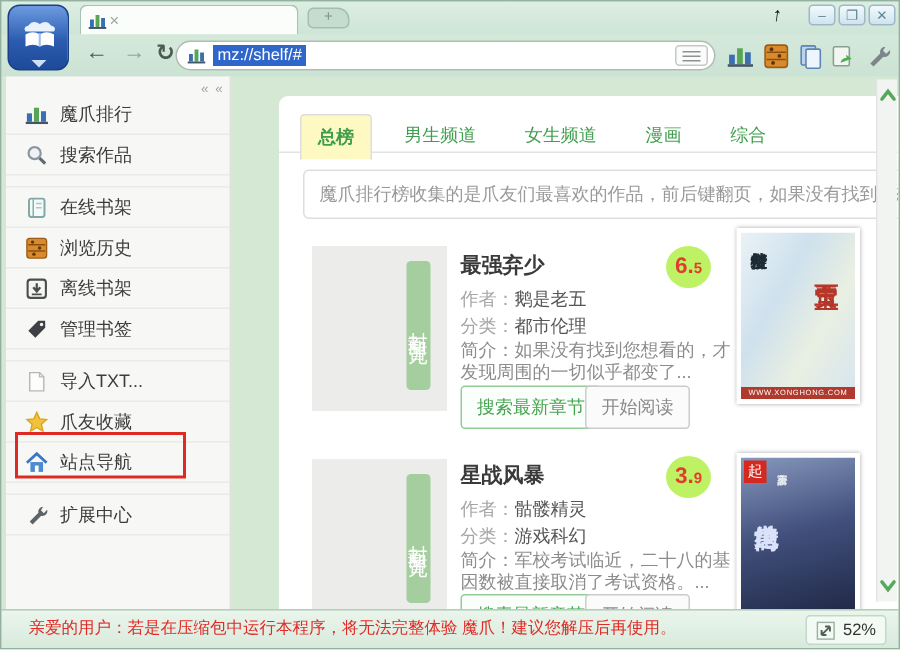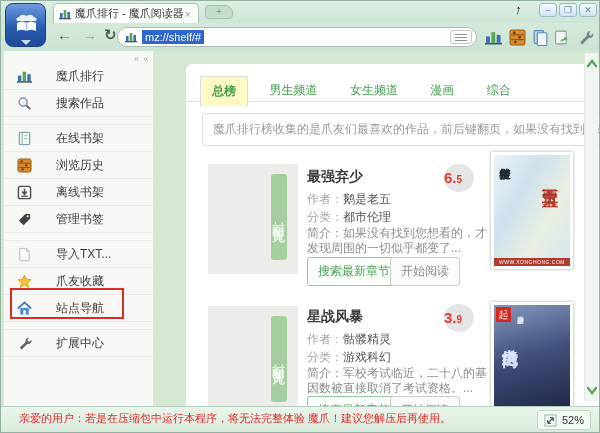--- a/index.html
+++ b/index.html
@@ -47,21 +47,21 @@
   .addr-list { margin-left:auto; width:22px; height:14px; border:1px solid #c3c9c5;
     border-radius:3px; background:#fbfbfb; display:flex; flex-direction:column;
     justify-content:center; gap:2px; padding:0 4px; }
   .addr-list i { display:block; height:1px; background:#8b9390; }
   .tb-icon { position:absolute; top:6px; width:17px; height:17px; }
 
   
   .main { position:absolute; top:50px; left:0; right:0; bottom:26px; background:#d5e8d4; }
   .sidebar { position:absolute; left:3px; top:0; width:150px; bottom:0;
     background:#f7f8f5; border-right:1px solid #dfe3dc; padding-top:12px; }
-  .sb-item { height:27px; display:flex; align-items:center; gap:24px;
+  .sb-item { height:27px; display:flex; align-items:center; gap:8px;
     padding-left:13px; border-bottom:1px solid #eaeae6; font-size:12px; color:#3c3c3c; }
   .sb-spacer { height:8px; border-bottom:1px solid #eaeae6; }
   .collapse { position:absolute; left:130px; top:3px; font-size:9px; color:#9aa79e;
     letter-spacing:1px; }
   .hl-box { position:absolute; left:6px; top:237px; width:114px; height:31px;
     border:2px solid #dd2a23; z-index:5; pointer-events:none; }
 
   .content { position:absolute; left:154px; top:0; right:0; bottom:0; overflow:hidden; }
   .card { position:absolute; left:31px; top:13px; width:600px; height:344px;
     background:#fff; border-radius:6px 0 0 0; }
@@ -76,22 +76,22 @@
   .notice { margin:11px 0 0 16px; width:520px; border:1px solid #ddd; border-radius:4px;
     padding:7px 10px; font-size:12px; color:#999; white-space:nowrap; overflow:hidden; }
 
   .book { position:absolute; left:0; top:0; width:100%; }
   .ph-cover { position:absolute; left:22px; width:90px; height:110px; background:#ececea; }
   .ph-label { position:absolute; right:11px; top:10px; bottom:14px; width:16px;
     writing-mode:vertical-rl; background:rgba(146,199,138,.8); color:#fff;
     font-size:13px; letter-spacing:3px; text-align:center; border-radius:3px;
     padding:4px 0; }
   .b-title { position:absolute; left:121px; font-size:14px; font-weight:bold; color:#3a3a3a; }
-  .rating { position:absolute; left:258px; width:30px; height:28px; background:#e5e5e5;
-    border-radius:50%; line-height:28px; color:#e23c2e; font-weight:bold; }
+  .rating { position:absolute; left:258px; width:30px; height:28px; background:#bef264;
+    border-radius:50%; text-align:center; line-height:28px; color:#e23c2e; font-weight:bold; }
   .rating .ri { font-size:15px; } .rating .rd { font-size:10px; }
   .meta { position:absolute; left:121px; font-size:12px; color:#a6a6a6; }
   .meta b { font-weight:normal; color:#555; }
   .intro { position:absolute; left:121px; width:182px; font-size:12px; color:#8c8c8c;
     line-height:15px; }
   .btn { position:absolute; font-size:12px; padding:5px 10px; border-radius:3px; }
   .btn.search { color:#48a351; border:1px solid #94cb97; background:#fbfffb; }
   .btn.read { color:#8a8a8a; border:1px solid #ccc; background:#fbfbfb; }
   .cover { position:absolute; left:305px; width:82px; height:117px;
     border:3px solid #fff; box-shadow:0 0 3px rgba(0,0,0,.35); }
@@ -131,21 +131,20 @@
 <div class="window">
 
   <div class="titlebar">
     <div class="tab">
       <svg class="icon" width="12" height="12" viewBox="0 0 12 12">
           <rect x="1" y="5" width="2.6" height="5" fill="#3a6fb0"></rect>
           <rect x="4.7" y="2" width="2.6" height="8" fill="#57a657"></rect>
           <rect x="8.4" y="4" width="2.6" height="6" fill="#3a6fb0"></rect>
           <rect x="0" y="10" width="12" height="1.3" fill="#44546a"></rect>
         </svg>
-      <span class="tab-title">魔爪排行 - 魔爪阅读器</span>
       <span class="tab-close">×</span>
     </div>
     <div class="newtab">+</div>
     <span class="pin-btn">↑</span>
     <div class="winbtn min">–</div>
     <div class="winbtn max">❐</div>
     <div class="winbtn close">✕</div>
   </div>
 
   <div class="logo">

